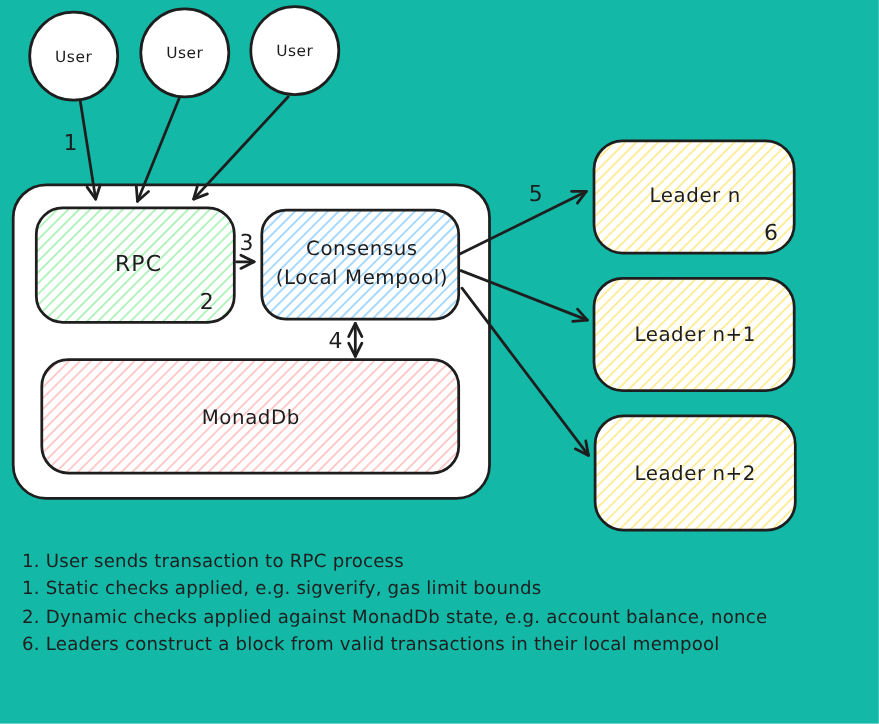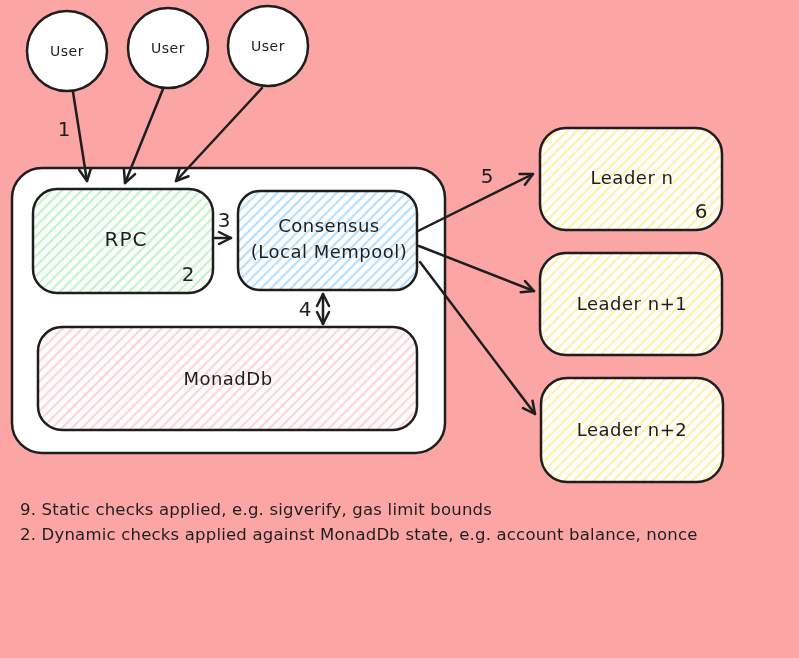--- a/index.html
+++ b/index.html
@@ -1,20 +1,20 @@
 <!DOCTYPE html>
 <html><head>
 <meta charset="utf-8">
 <style>
   html, body { margin: 0; padding: 0; background: #ffffff; }
   .page {
     position: relative;
     width: 799px;
     height: 658px;
-    background: #fca5a5;
+    background: #14b8a6;
     font-family: "DejaVu Sans", sans-serif;
     overflow: hidden;
   }
   svg text {
     font-family: "DejaVu Sans", sans-serif;
     fill: #1e1e1e;
   }
   .stroke {
     stroke: #1e1e1e;
     stroke-width: 2.5;
@@ -121,16 +121,18 @@
     <text x="64" y="136" text-anchor="middle" class="step-label">1</text>
     <text x="188" y="281" text-anchor="middle" class="step-label">2</text>
     <text x="224" y="227" text-anchor="middle" class="step-label">3</text>
     <text x="305" y="316" text-anchor="middle" class="step-label">4</text>
     <text x="487" y="183" text-anchor="middle" class="step-label">5</text>
     <text x="701" y="218" text-anchor="middle" class="step-label">6</text>
   </svg>
 
   
   <div class="footnotes">
-    <div>9. Static checks applied, e.g. sigverify, gas limit bounds</div>
+    <div>1. User sends transaction to RPC process</div>
+    <div>1. Static checks applied, e.g. sigverify, gas limit bounds</div>
     <div>2. Dynamic checks applied against MonadDb state, e.g. account balance, nonce</div>
+    <div>6. Leaders construct a block from valid transactions in their local mempool</div>
   </div>
 </div>
 
 </body></html>

